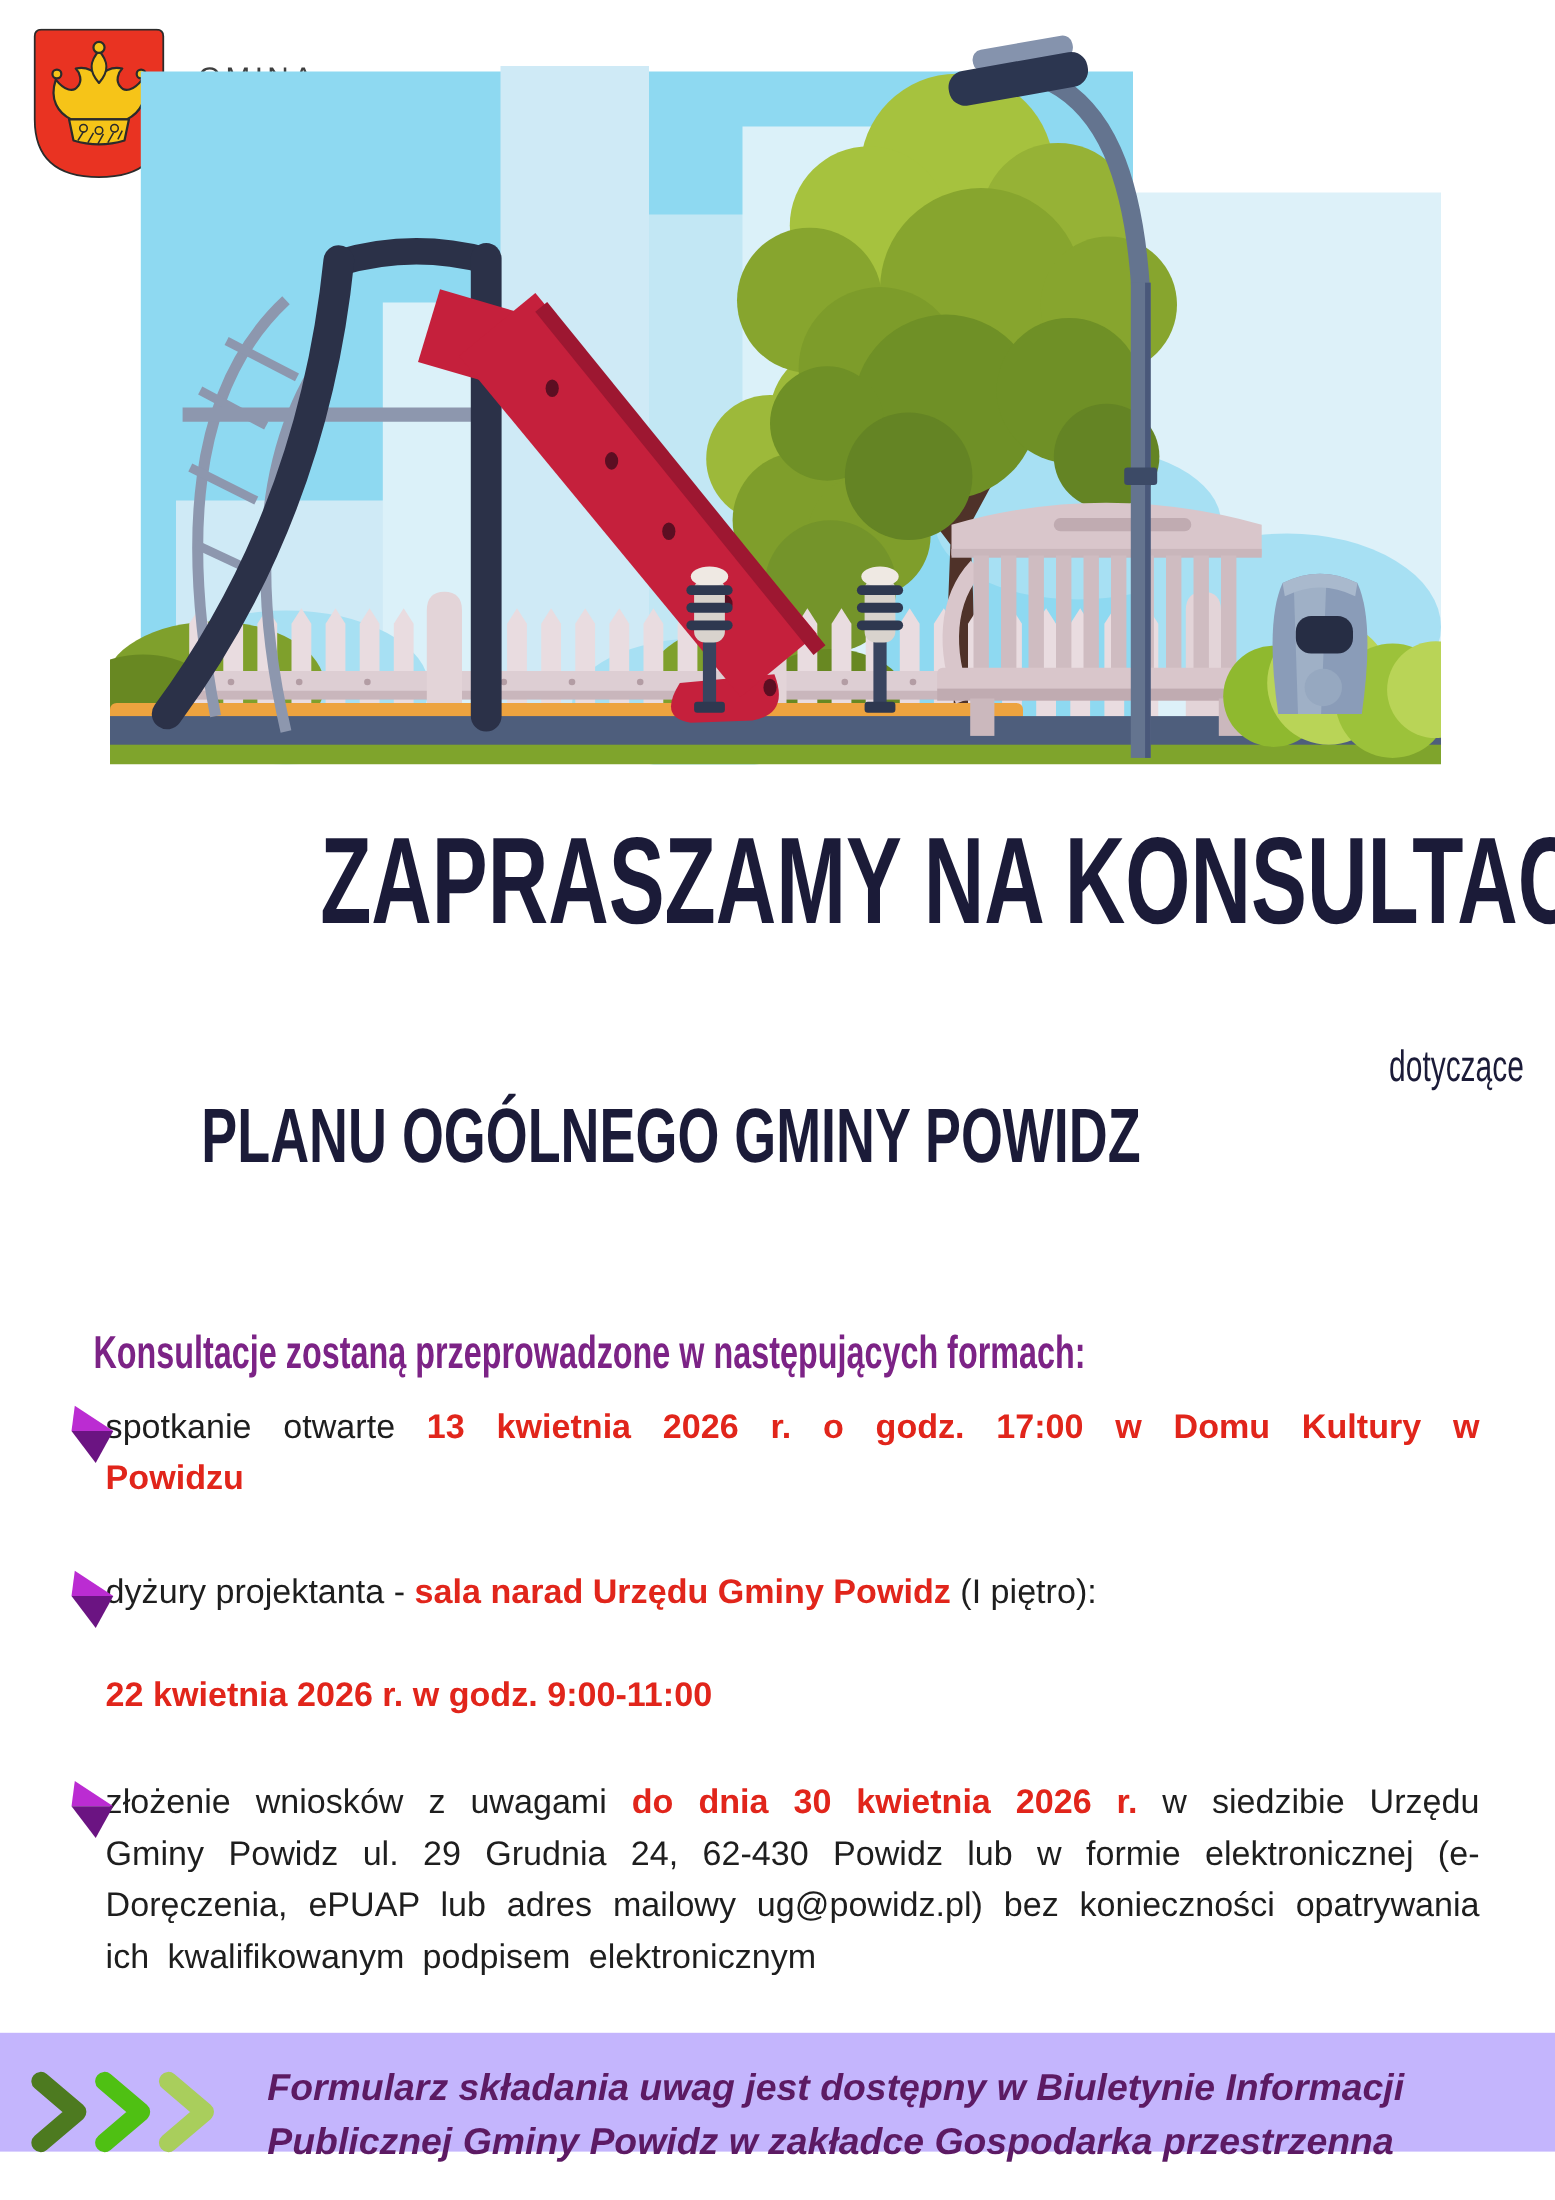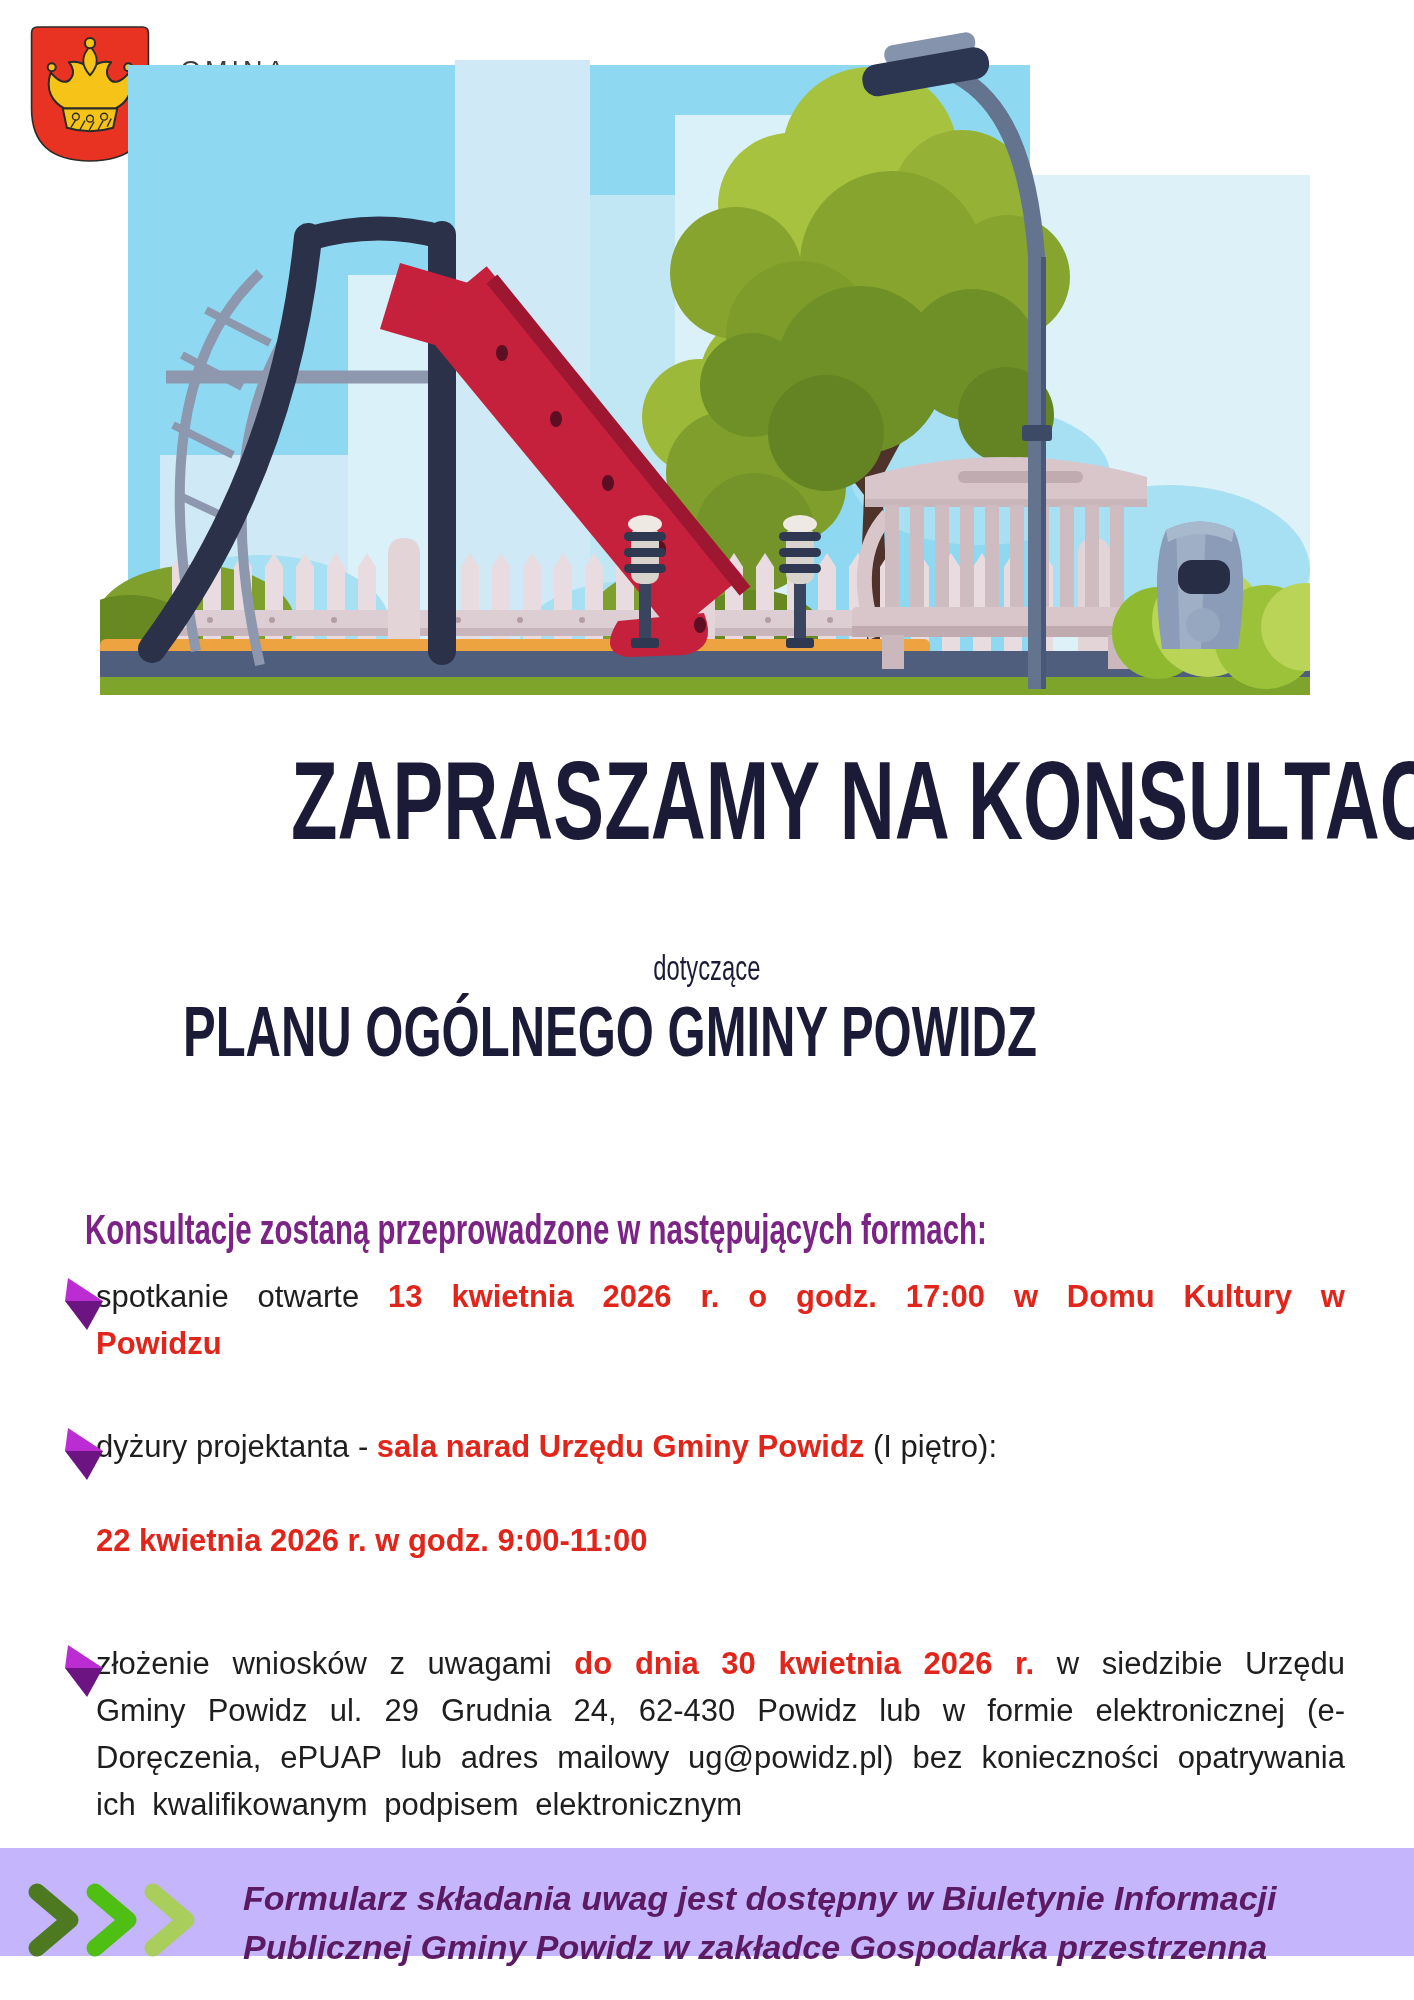--- a/index.html
+++ b/index.html
@@ -8,30 +8,30 @@
   .abs{position:absolute;}
   
   .logo{left:30px;top:26px;display:flex;align-items:flex-start;}
   .logo-text{margin-left:30px;padding-top:30px;}
   .logo-gmina{font-size:27px;letter-spacing:4px;color:#3e3e3e;}
   .logo-powidz{font-size:32px;font-weight:700;letter-spacing:2px;color:#1c1c1c;margin-top:3px;}
   
   .cond{display:inline-block;transform:scaleX(.68);transform-origin:center top;white-space:nowrap;}
   .cond-l{display:inline-block;transform:scaleX(.70);transform-origin:left top;white-space:nowrap;}
   .title{top:742px;left:0;width:1414px;text-align:center;font-size:112px;font-weight:700;color:#1b1b38;line-height:1.05;}
-  .subtitle{top:948px;left:0;width:1414px;text-align:center;font-size:35px;font-weight:500;color:#1b1b38;}
+  .subtitle{top:948px;left:0;width:1414px;text-align:right;font-size:40px;font-weight:500;color:#1b1b38;}
   .subject{top:992px;left:0;width:1164px;text-align:center;font-size:70px;font-weight:700;color:#1b1b38;}
   .subject .cond{transform:scaleX(.70);}
   .heading{top:1206px;left:85px;font-size:42px;font-weight:700;color:#7c2386;text-align:right;}
   
   .bullets{left:60px;top:1273px;width:1285px;}
   .bullet{position:relative;padding-left:36px;font-size:31px;line-height:47px;color:#1e1e1e;}
   .bullet.justify{text-align:justify;}
   .bullet.b1{word-spacing:14px;margin-bottom:56px;}
-  .bullet.b2{margin-bottom:76px;}
+  .bullet.b2{margin-bottom:50px;}
   .bullet.b3{word-spacing:8px;}
   .arrow{position:absolute;left:0;top:3px;}
   .seg-red{color:#e1251b;font-weight:700;}
   
   .banner{left:0;top:1848px;width:1414px;height:108px;background:#c4b5fd;}
   .chevrons{position:absolute;left:25px;top:34px;}
   .banner-text{position:absolute;left:243px;top:26px;width:1160px;font-size:34px;line-height:49px;
                font-weight:700;font-style:italic;color:#5c1a63;}
 </style>
 </head>

